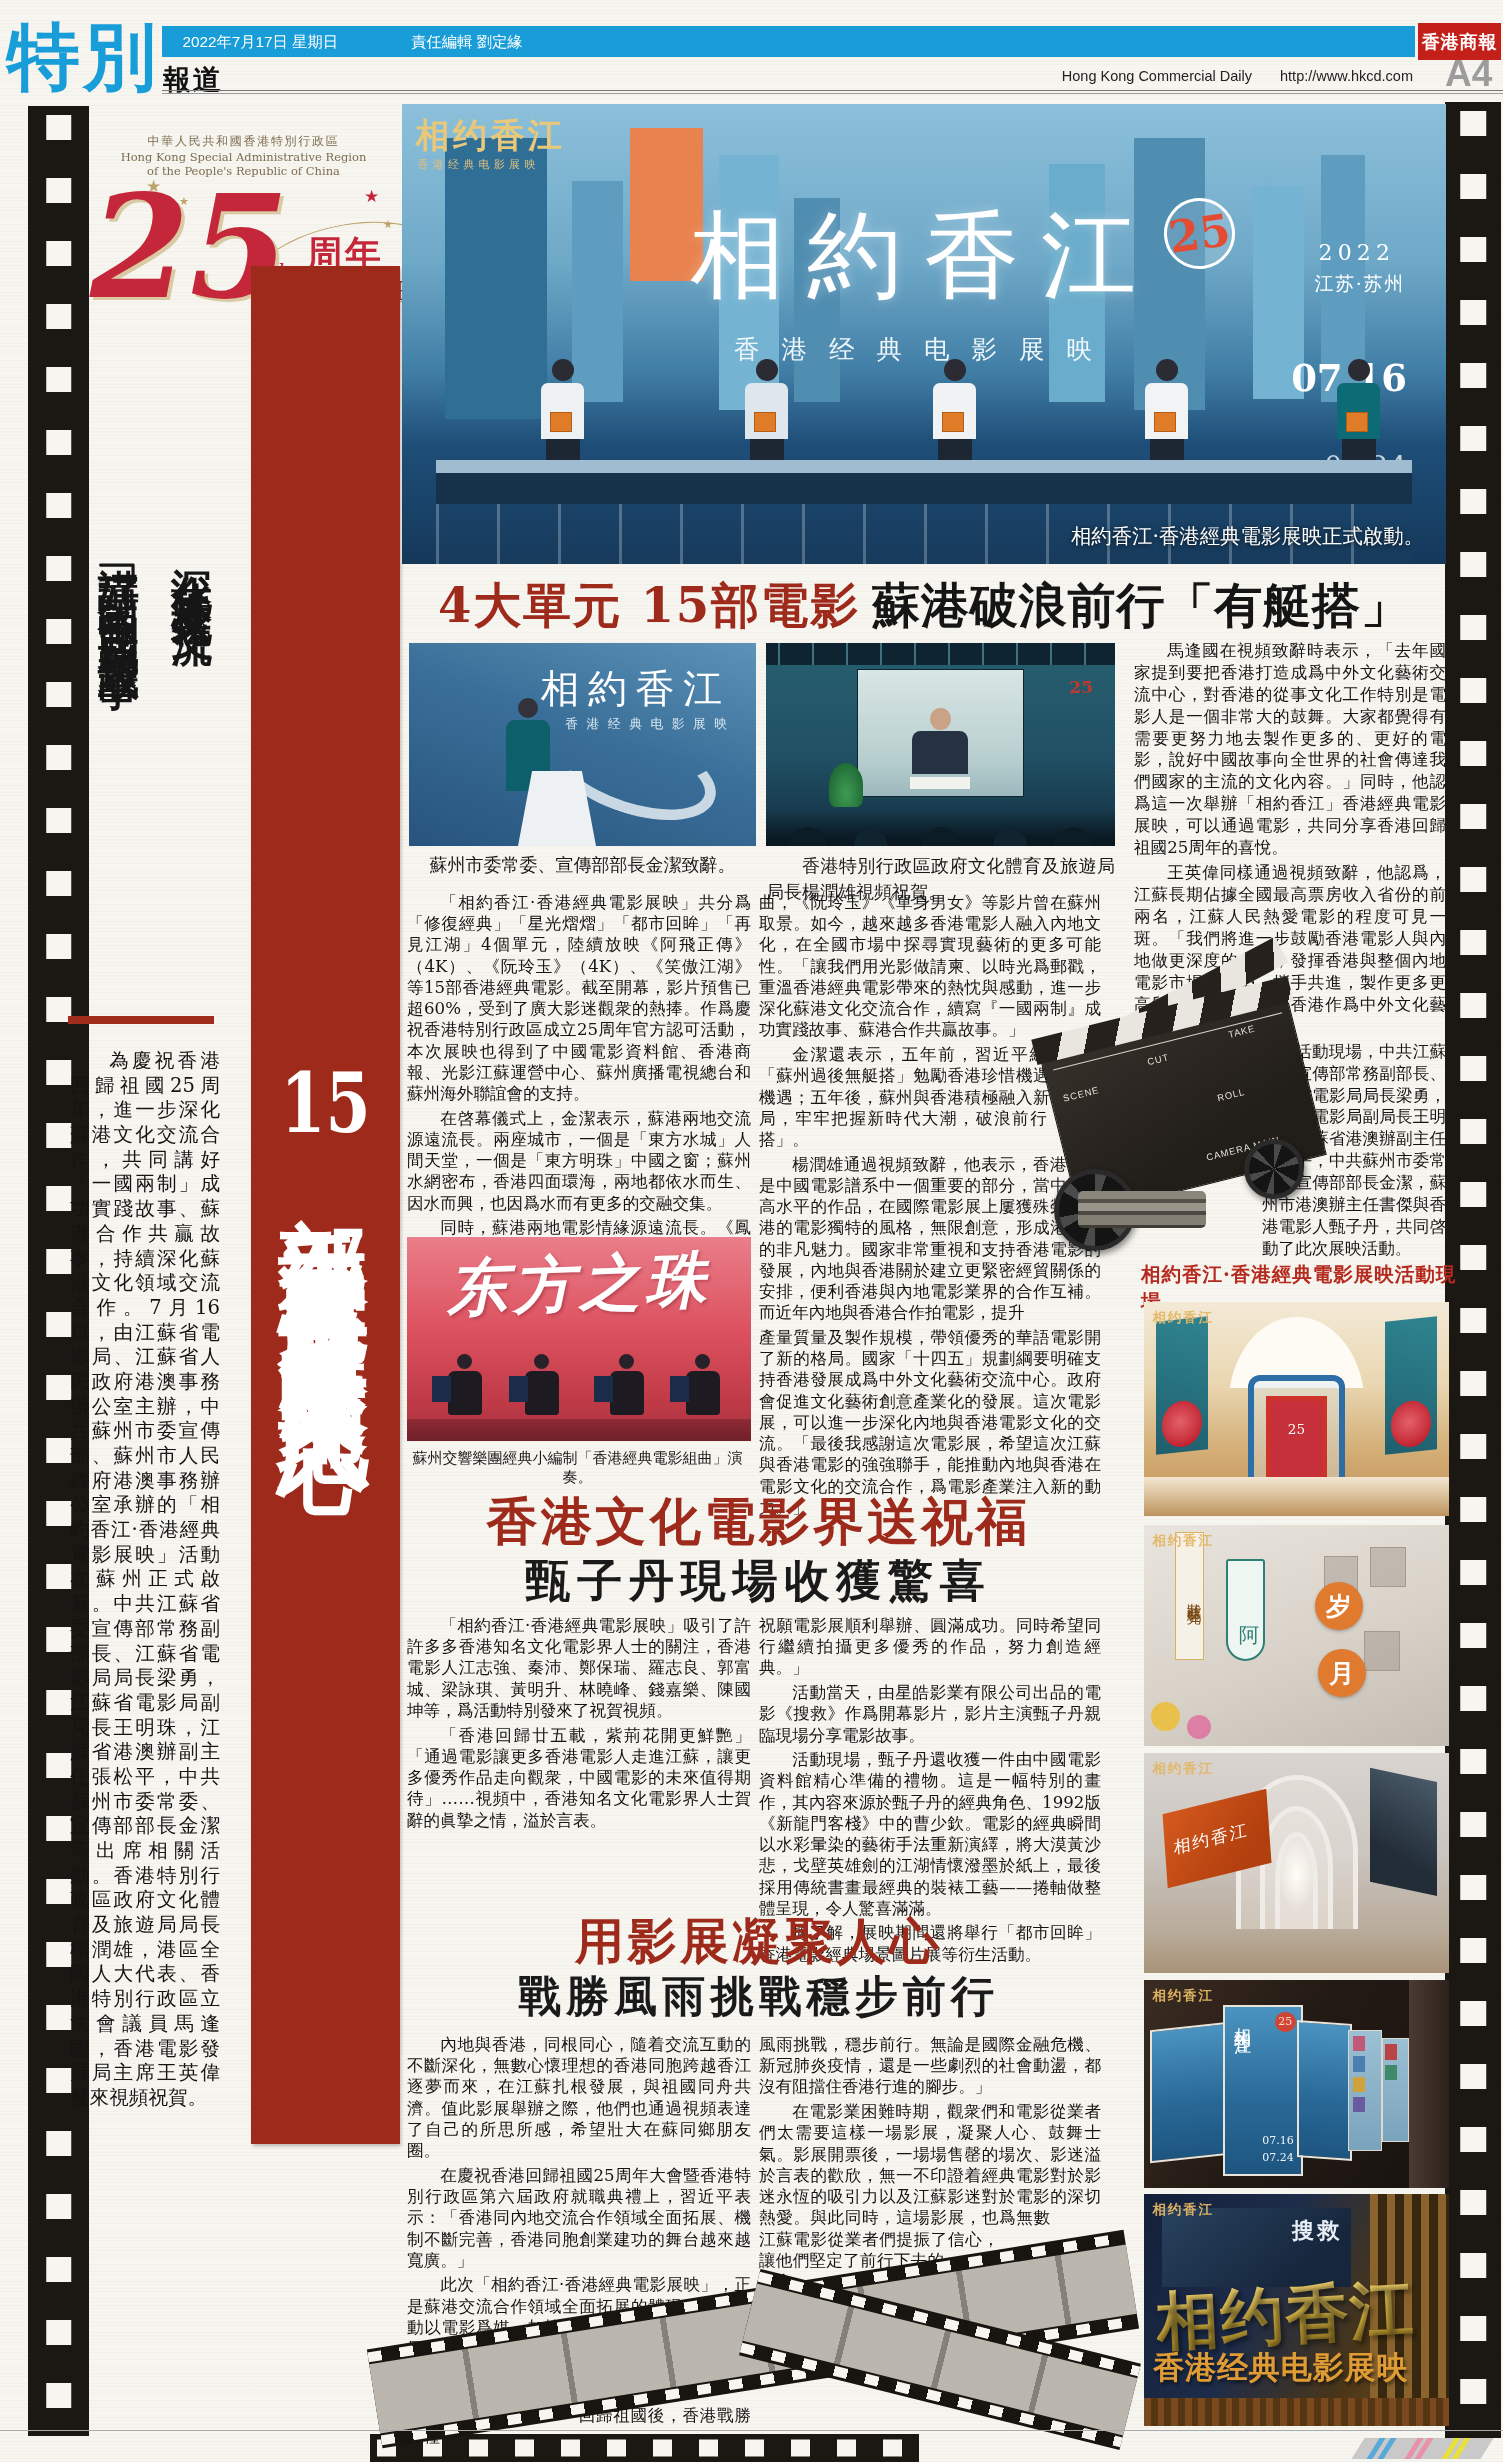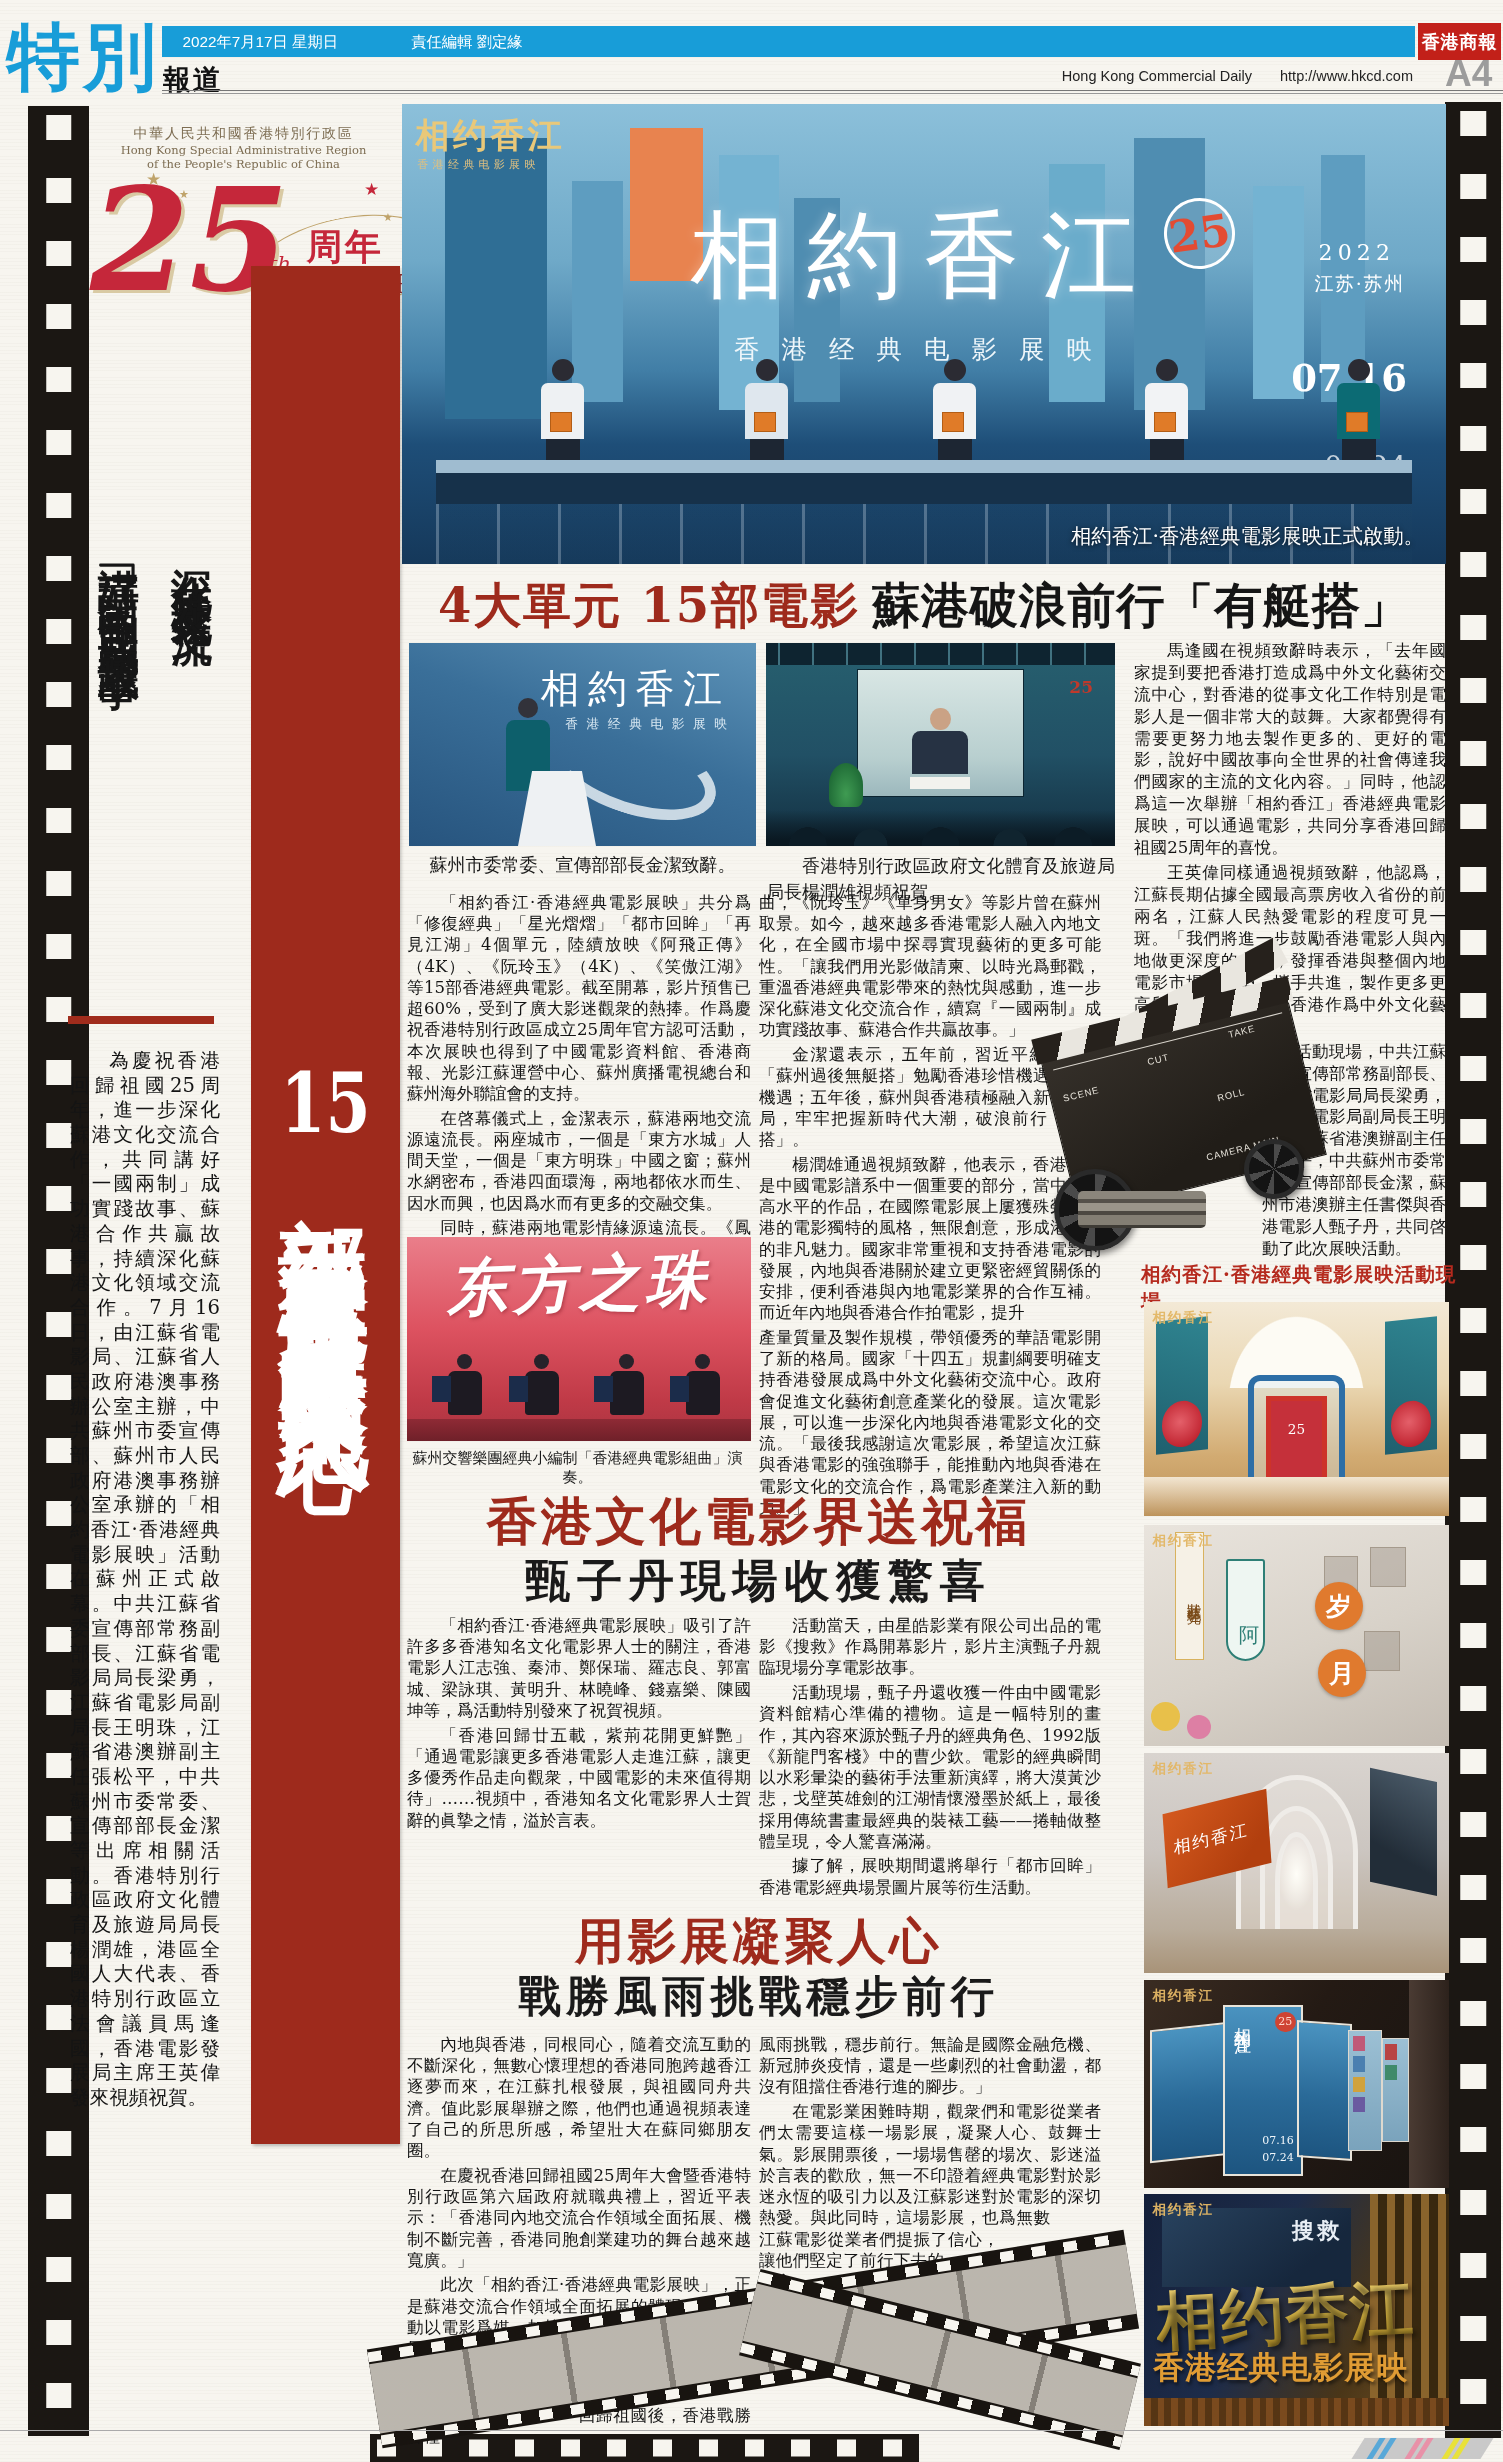--- a/index.html
+++ b/index.html
@@ -33,21 +33,21 @@
     background-image:repeating-linear-gradient(180deg, #f7f5ef 0 25.5px, transparent 25.5px 63px); }
   .fstrip-h { background:#1b1713; }
   .fstrip-h .holes { position:absolute; top:50%; transform:translateY(-50%); left:6.8px; right:6.8px; height:17px;
     background-image:repeating-linear-gradient(90deg, #f7f5ef 0 19px, transparent 19px 46px); }
   .strip-left  { left:28px;  top:106px; width:61px;  height:2330px; }
   .strip-right { left:1445px; top:102px; width:56px; height:2336px; }
   .strip-bottom{ left:370px; top:2434px; width:549px; height:28px; }
 
   
   .anniv { left:85px; top:121px; width:317px; height:323px; text-align:center; }
-  .anniv .cn  { font-size:14px; color:#7d6d52; letter-spacing:1.7px; margin-top:4px; }
+  .anniv .cn  { font-size:12px; color:#7d6d52; letter-spacing:1.7px; margin-top:12px; }
   .anniv .en  { font-size:11.5px; color:#7d6d52; }
   .anniv .row { position:relative; margin-top:3.4px; height:187px; }
   .anniv .n25 { position:absolute; left:5.1px; top:-5.1px; font-size:143px; line-height:1; color:#c5273a;
     font-weight:700; font-style:italic; text-shadow:3.4px 3.4px 0 #d9caa4; }
   .anniv .th  { position:absolute; left:184px; top:78px; font-size:21px; color:#c5273a; font-style:italic; }
   .anniv .zh  { position:absolute; left:203px; top:49px; font-size:36px; color:#c5273a; font-weight:700; letter-spacing:2.6px; }
   .anniv .av  { position:absolute; left:194px; top:95px; font-size:25.5px; color:#9b3434; letter-spacing:0.9px; }
   .anniv .swirl { position:absolute; left:162px; top:44px; width:196px; height:94px; border:1.7px solid #bfa36a;
     border-radius:50%; transform:rotate(-12deg); border-left-color:transparent; }
   .anniv .star { position:absolute; color:#bfa36a; font-size:17px; }
@@ -466,20 +466,21 @@
     <div class="cl-cans"></div>
   </div>
 
   <div class="abs h2-blk">甄子丹現場收獲驚喜</div>
   <div class="abs h2-red">香港文化電影界送祝福</div>
   <div class="abs col s2c1">
     <p>「相約香江·香港經典電影展映」吸引了許許多多香港知名文化電影界人士的關注，香港電影人江志強、秦沛、鄭保瑞、羅志良、郭富城、梁詠琪、黃明升、林曉峰、錢嘉樂、陳國坤等，爲活動特別發來了祝賀視頻。</p>
     <p>「香港回歸廿五載，紫荊花開更鮮艷」「通過電影讓更多香港電影人走進江蘇，讓更多優秀作品走向觀衆，中國電影的未來值得期待」……視頻中，香港知名文化電影界人士賀辭的眞摯之情，溢於言表。</p>
   </div>
   <div class="abs col s2c2">
+    <p class="cont">祝願電影展順利舉辦、圓滿成功。同時希望同行繼續拍攝更多優秀的作品，努力創造經典。」</p>
     <p>活動當天，由星皓影業有限公司出品的電影《搜救》作爲開幕影片，影片主演甄子丹親臨現場分享電影故事。</p>
     <p>活動現場，甄子丹還收獲一件由中國電影資料館精心準備的禮物。這是一幅特別的畫作，其內容來源於甄子丹的經典角色、1992版《新龍門客棧》中的曹少欽。電影的經典瞬間以水彩暈染的藝術手法重新演繹，將大漠黃沙悲，戈壁英雄劍的江湖情懷潑墨於紙上，最後採用傳統書畫最經典的裝裱工藝——捲軸做整體呈現，令人驚喜滿滿。</p>
     <p>據了解，展映期間還將舉行「都市回眸」香港電影經典場景圖片展等衍生活動。</p>
   </div>
 
   <div class="abs h3-red">用影展凝聚人心</div>
   <div class="abs h3-blk">戰勝風雨挑戰穩步前行</div>
   <div class="abs col s3c1">
     <p>內地與香港，同根同心，隨着交流互動的不斷深化，無數心懷理想的香港同胞跨越香江逐夢而來，在江蘇扎根發展，與祖國同舟共濟。值此影展舉辦之際，他們也通過視頻表達了自己的所思所感，希望壯大在蘇同鄉朋友圈。</p>
     <p>在慶祝香港回歸祖國25周年大會暨香港特別行政區第六屆政府就職典禮上，習近平表示：「香港同內地交流合作領域全面拓展、機制不斷完善，香港同胞創業建功的舞台越來越寬廣。」</p>

